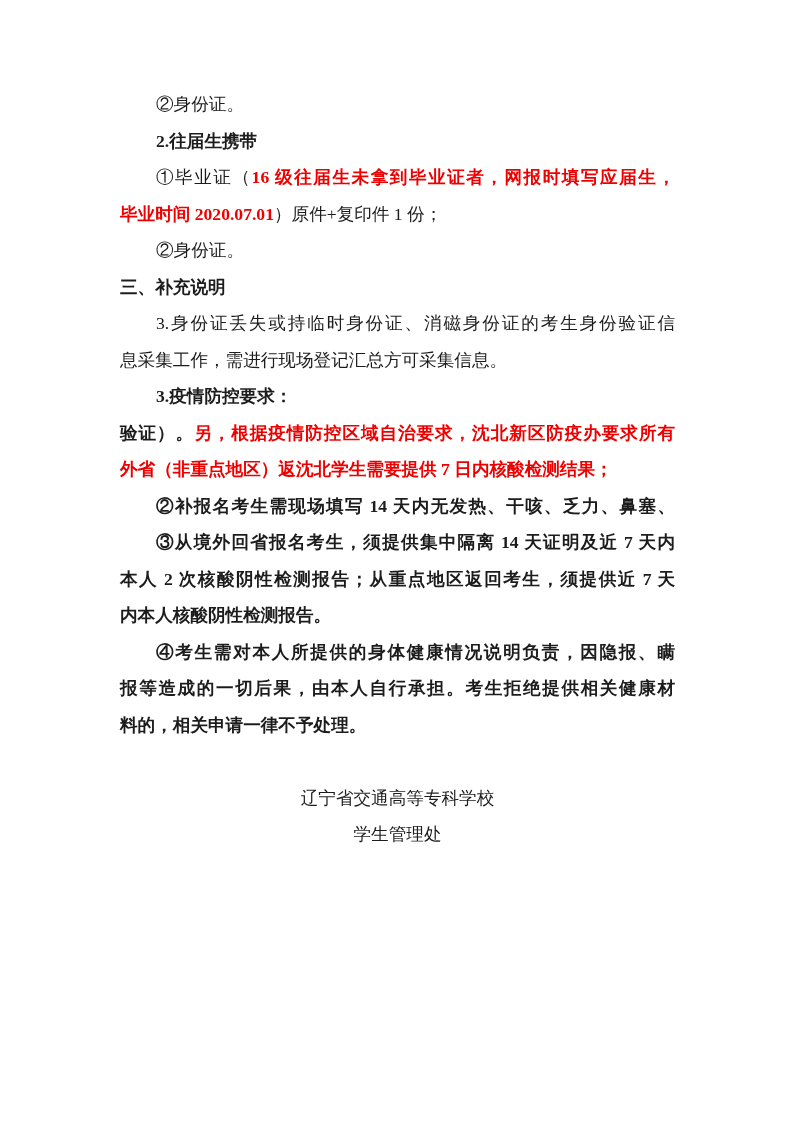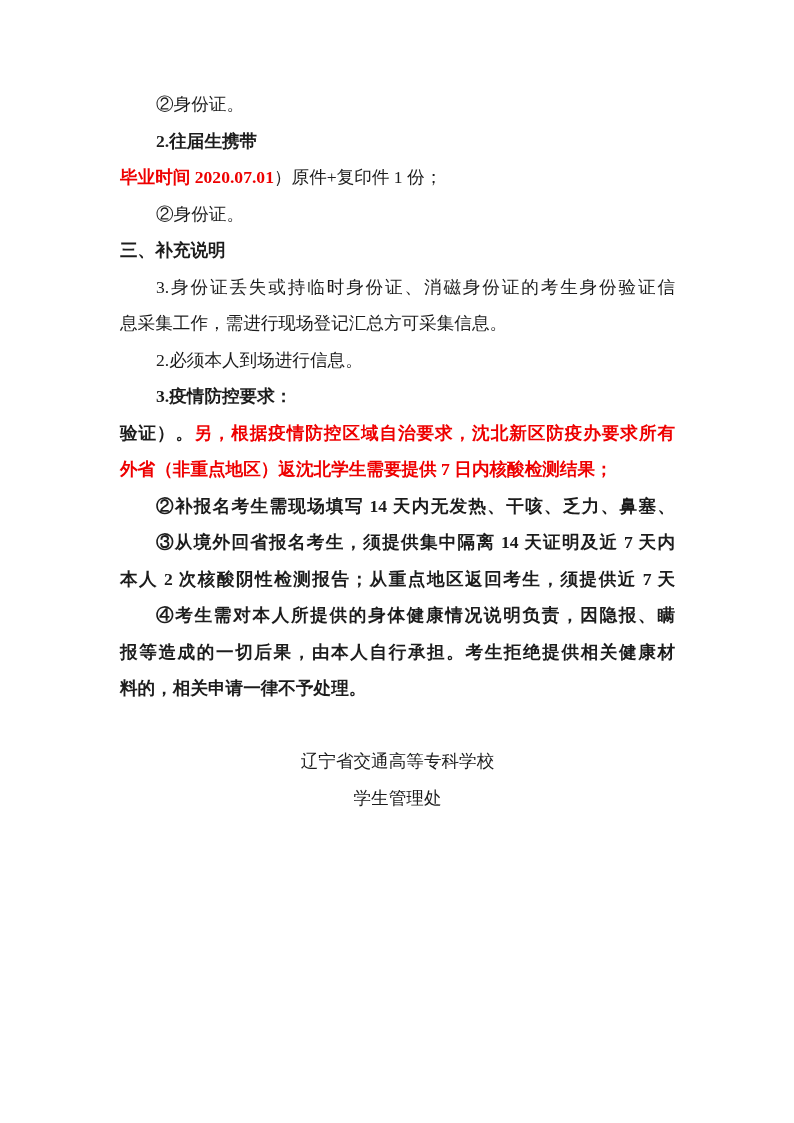--- a/index.html
+++ b/index.html
@@ -42,32 +42,33 @@
     color: var(--red-color, #ee0000);
   }
 </style>
 </head>
 <body>
 
 <div class="page" style="background: rgb(255, 255, 255);">
   <div class="doc-body">
       <div class="line indent"><span class="seg-regular">②身份证。</span></div>
       <div class="line indent"><span class="seg-bold">2.往届生携带</span></div>
+      <div class="line indent fill"><span class="seg-regular">①毕业证（</span><span class="seg-redbold">16 级往届生未拿到毕业证者，网报时填写应届生，</span></div>
       <div class="line"><span class="seg-redbold">毕业时间 2020.07.01</span><span class="seg-regular">）原件+复印件 1 份；</span></div>
       <div class="line indent"><span class="seg-regular">②身份证。</span></div>
       <div class="line"><span class="seg-bold">三、补充说明</span></div>
       <div class="line indent fill"><span class="seg-regular">3.身份证丢失或持临时身份证、消磁身份证的考生身份验证信</span></div>
       <div class="line"><span class="seg-regular">息采集工作，需进行现场登记汇总方可采集信息。</span></div>
-      <div class="line indent"><span class="seg-regular">2.必须本人到场进行信息。</span></div>
       <div class="line indent"><span class="seg-bold">3.疫情防控要求：</span></div>
       <div class="line fill"><span class="seg-bold">验证）。</span><span class="seg-redbold">另，根据疫情防控区域自治要求，沈北新区防疫办要求所有</span></div>
       <div class="line"><span class="seg-redbold">外省（非重点地区）返沈北学生需要提供 7 日内核酸检测结果；</span></div>
       <div class="line indent fill"><span class="seg-bold">②补报名考生需现场填写 14 天内无发热、干咳、乏力、鼻塞、</span></div>
       <div class="line indent fill"><span class="seg-bold">③从境外回省报名考生，须提供集中隔离 14 天证明及近 7 天内</span></div>
       <div class="line fill"><span class="seg-bold">本人 2 次核酸阴性检测报告；从重点地区返回考生，须提供近 7 天</span></div>
+      <div class="line"><span class="seg-bold">内本人核酸阴性检测报告。</span></div>
       <div class="line indent fill"><span class="seg-bold">④考生需对本人所提供的身体健康情况说明负责，因隐报、瞒</span></div>
       <div class="line fill"><span class="seg-bold">报等造成的一切后果，由本人自行承担。考生拒绝提供相关健康材</span></div>
       <div class="line"><span class="seg-bold">料的，相关申请一律不予处理。</span></div>
       <div class="line blank"></div>
       <div class="line right"><span class="seg-regular">辽宁省交通高等专科学校</span></div>
       <div class="line right"><span class="seg-regular">学生管理处</span></div>
     </div>
 </div>
 
 </body></html>

